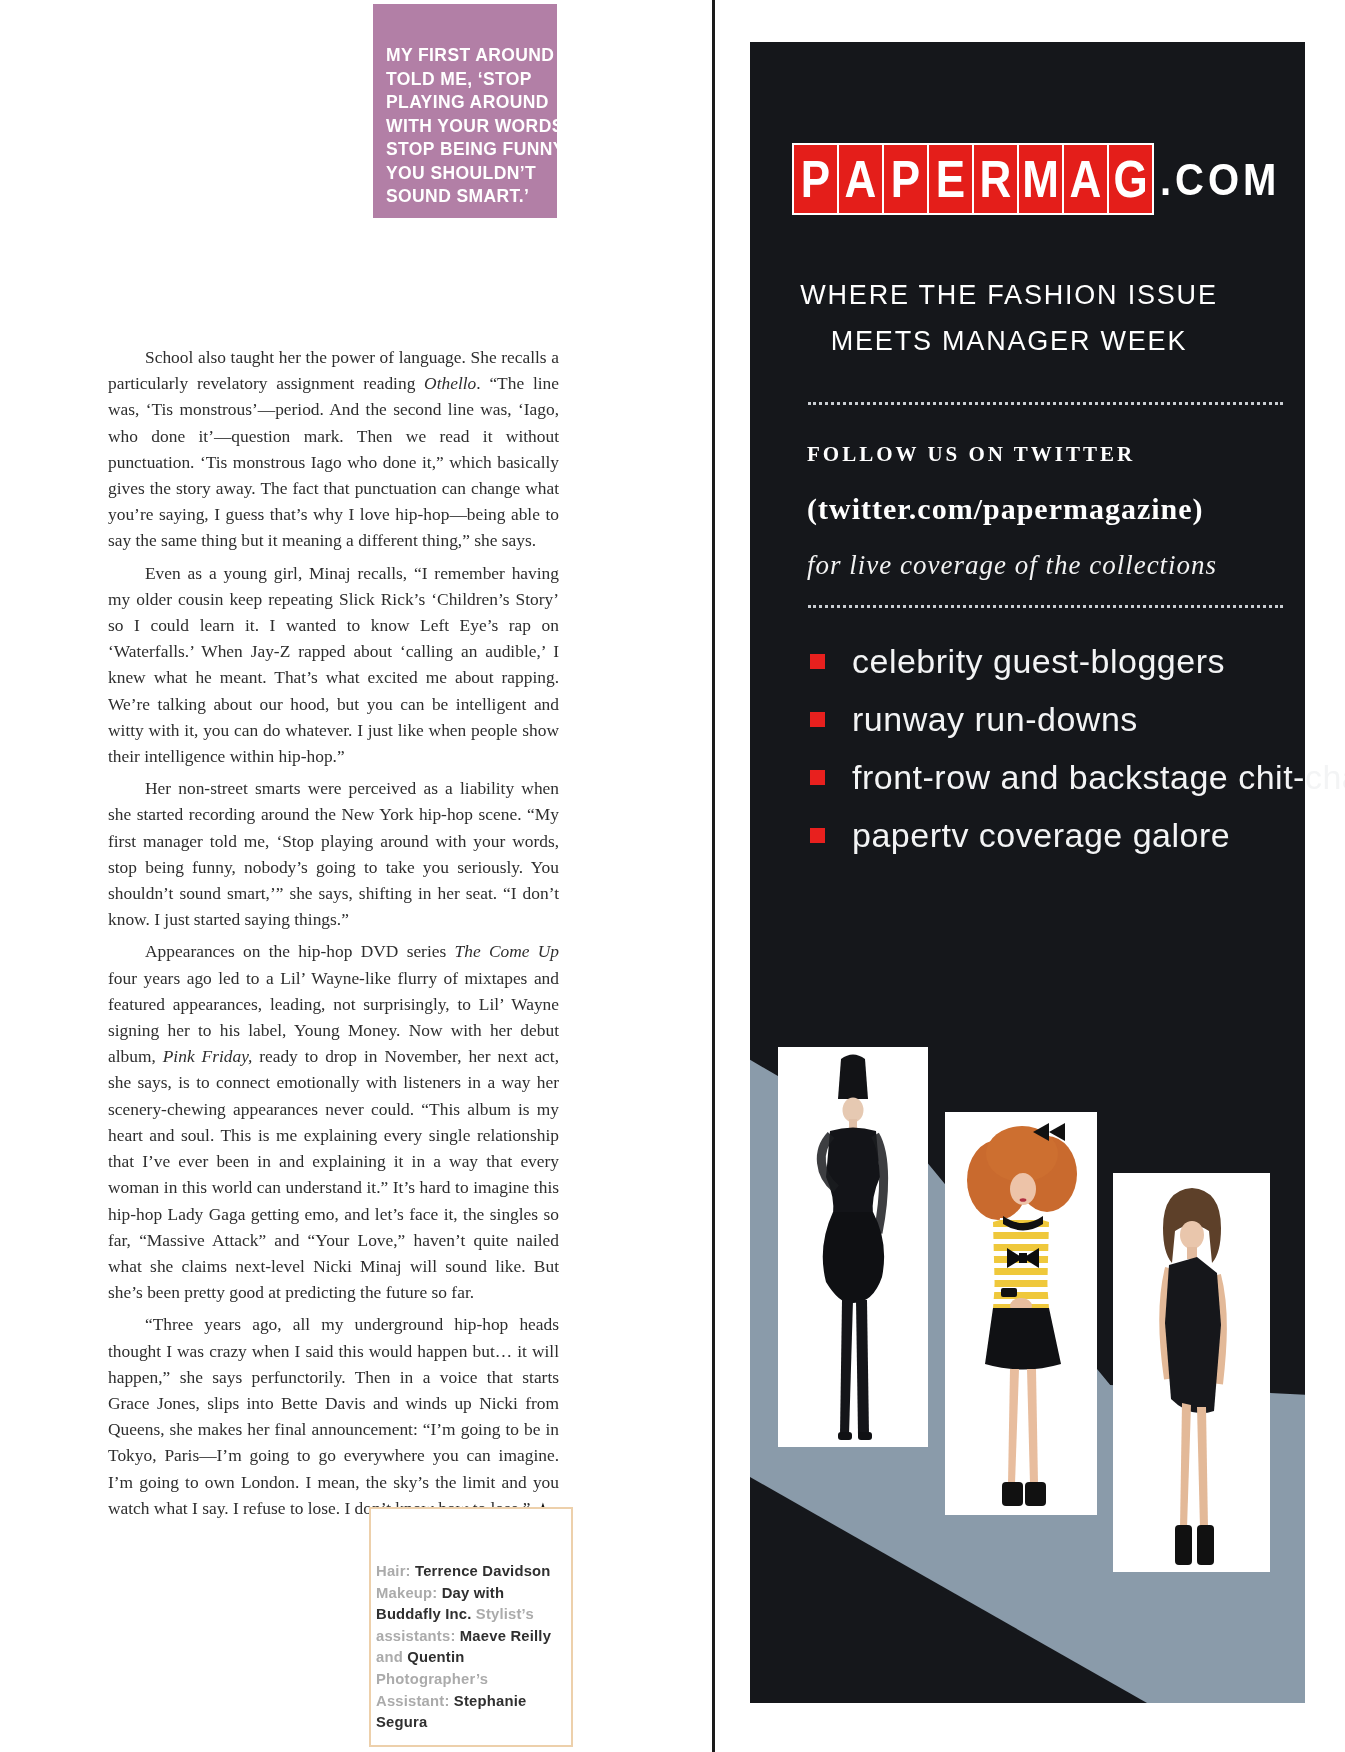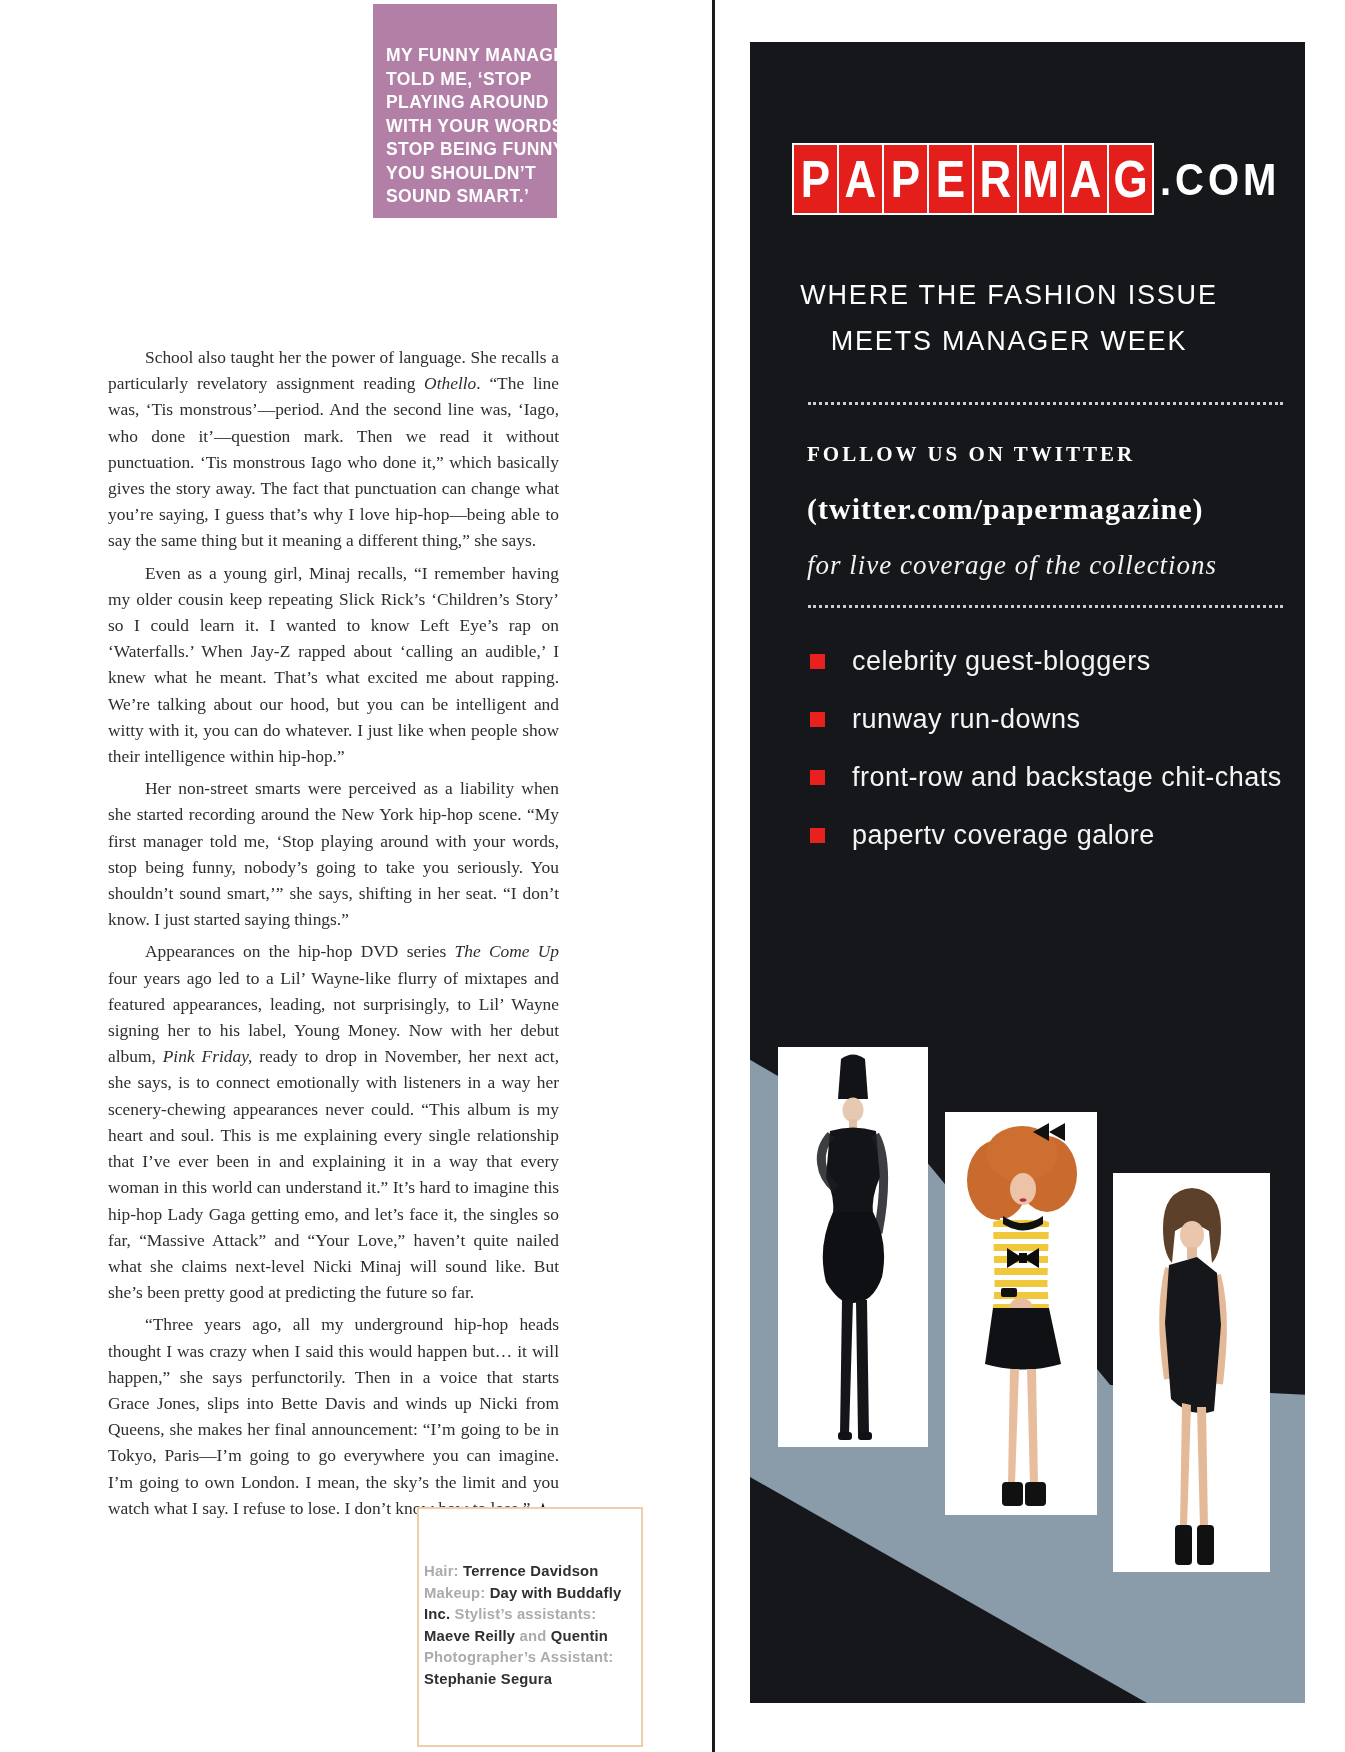--- a/index.html
+++ b/index.html
@@ -12,23 +12,23 @@
   .pull-quote .pq-line{color:#ffffff;font-weight:bold;font-size:17.5px;line-height:23.5px;
               letter-spacing:.4px;white-space:nowrap;}
 
   .article{position:absolute;left:102px;top:338px;width:463px;color:#2e2e2e;
            font-family:"Liberation Serif",serif;font-size:17.4px;line-height:26.2px;
            text-align:justify;}
   .article p{margin:6px;text-indent:37px;}
   .article .ital{font-style:italic;}
   .article .star{font-family:"DejaVu Sans",sans-serif;font-size:16px;color:#111;}
 
-  .credits-box{position:absolute;left:369px;top:1507px;width:226px;height:240px;
+  .credits-box{position:absolute;left:369px;top:1507px;width:204px;height:240px;
                box-sizing:border-box;border:2px solid #edd0ab;background:#ffffff;
-               padding:52px 6px 1px 5px;margin-left:48px;}
+               padding:52px 6px 1px 5px;}
   .credits-text{font-size:14.8px;line-height:21.6px;font-weight:bold;color:#2f2f2f;
                 letter-spacing:.2px;}
   .credits-text .lbl{color:#ababab;font-weight:bold;
                      text-shadow:0 0 1px #ffffff;}
 
   
   .divider{position:absolute;left:712px;top:0;width:3px;height:1752px;background:#1a1a1a;}
 
   
   .ad-panel{position:absolute;left:750px;top:42px;width:555px;height:1661px;background:#15171b;}
@@ -54,41 +54,41 @@
   .tw-url{position:absolute;left:57px;top:450px;color:#ffffff;
           font-family:"Liberation Serif",serif;font-weight:bold;
           font-size:30px;letter-spacing:1px;}
   .tw-sub{position:absolute;left:57px;top:508px;color:#f2f2f2;
           font-family:"Liberation Serif",serif;font-style:italic;
           font-size:27px;letter-spacing:1px;}
 
   .bullets{position:absolute;left:60px;top:604px;}
   .bullet-item{display:flex;align-items:center;height:30px;margin-bottom:28px;}
   .bullet-sq{width:15px;height:15px;background:#e8201e;margin-right:27px;flex:none;}
-  .bullet-txt{color:#f3f4f5;font-size:27px;letter-spacing:.5px;white-space:nowrap;}
+  .bullet-txt{color:#f3f4f5;font-size:34px;letter-spacing:.5px;white-space:nowrap;}
 
   
   .slate{position:absolute;left:0;top:1008px;width:555px;height:653px;background:#8a9baa;
          clip-path:polygon(0 1.5%,32% 17.3%,64.9% 51.3%,100% 52.8%,100% 100%,0 100%);}
   .black-tri{position:absolute;left:0;top:1435px;width:397px;height:226px;background:#15171b;
              clip-path:polygon(0 0,100% 100%,0 100%);}
 
   .photo{position:absolute;background:#ffffff;}
   .photo svg{display:block;}
   .photo-1{left:28px;top:1005px;width:150px;height:400px;}
   .photo-2{left:195px;top:1070px;width:152px;height:403px;}
   .photo-3{left:363px;top:1131px;width:157px;height:399px;}
 </style>
 </head>
 <body>
 
 <div id="canvas">
 
   <div class="pull-quote" style="background: rgb(178, 127, 166);">
-      <div class="pq-line">MY FUNNY MANAGER</div>
+      <div class="pq-line">MY FIRST AROUND</div>
       <div class="pq-line">TOLD ME, ‘STOP</div>
       <div class="pq-line">PLAYING AROUND</div>
       <div class="pq-line">WITH YOUR WORDS,</div>
       <div class="pq-line">STOP BEING FUNNY...</div>
       <div class="pq-line">YOU SHOULDN’T</div>
       <div class="pq-line">SOUND SMART.’</div>
     </div>
 
   <div class="article">
       <p><span>School also taught her the power of language. She recalls a particularly revelatory assignment reading </span><span class="ital">Othello</span><span>. “The line was, ‘Tis monstrous’—period. And the second line was, ‘Iago, who done it’—question mark. Then we read it without punctuation. ‘Tis monstrous Iago who done it,” which basically gives the story away. The fact that punctuation can change what you’re saying, I guess that’s why I love hip-hop—being able to say the same thing but it meaning a different thing,” she says.</span></p>

